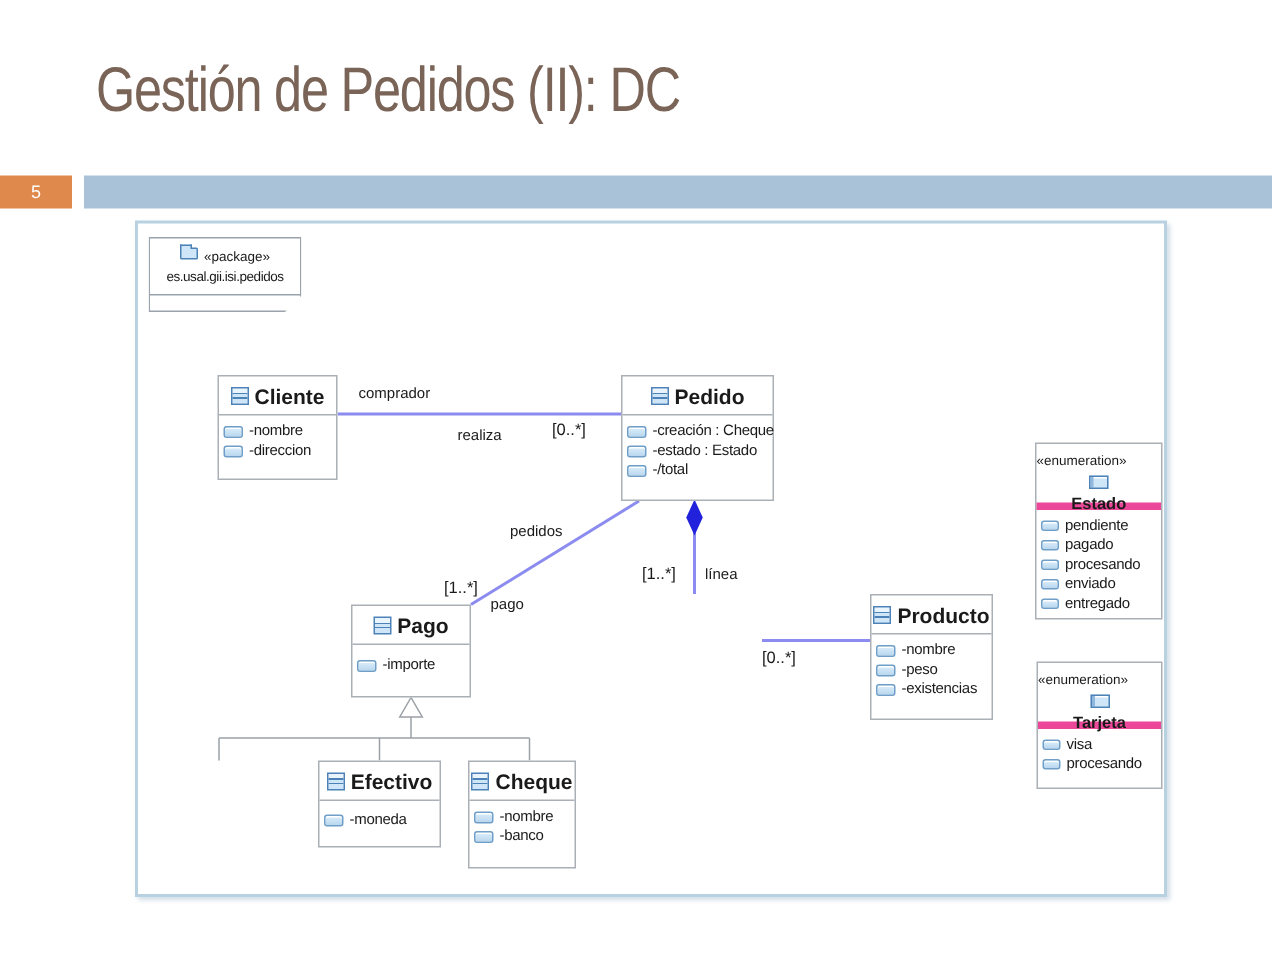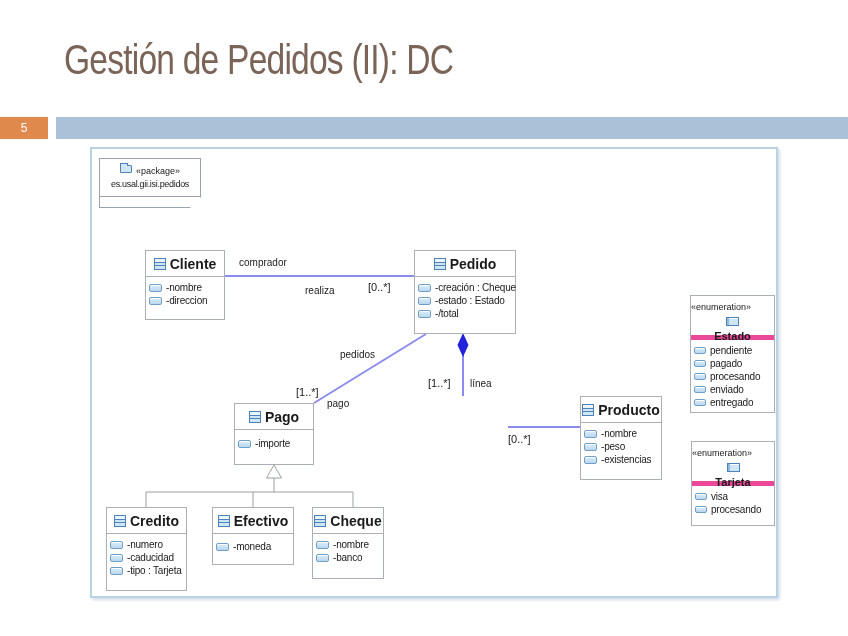--- a/index.html
+++ b/index.html
@@ -173,40 +173,20 @@
           <span class="aicon"></span>
           <span>-peso</span>
         </div>
       <div class="attr">
           <span class="aicon"></span>
           <span>-existencias</span>
         </div>
     </div>
   </div>
 
-  <div class="cls" style="left:14px;top:358px;width:81px;height:84px;">
-    <div class="head">
-        <span class="cicon"></span>
-        <span>Credito</span>
-      </div>
-    <div class="attrs">
-      <div class="attr">
-          <span class="aicon"></span>
-          <span>-numero</span>
-        </div>
-      <div class="attr">
-          <span class="aicon"></span>
-          <span>-caducidad</span>
-        </div>
-      <div class="attr">
-          <span class="aicon"></span>
-          <span>-tipo : Tarjeta</span>
-        </div>
-    </div>
-  </div>
 
   <div class="cls" style="left:120px;top:358px;width:82px;height:58px;">
     <div class="head">
         <span class="cicon"></span>
         <span>Efectivo</span>
       </div>
     <div class="attrs" style="padding-top:7px;">
       <div class="attr">
           <span class="aicon"></span>
           <span>-moneda</span>

